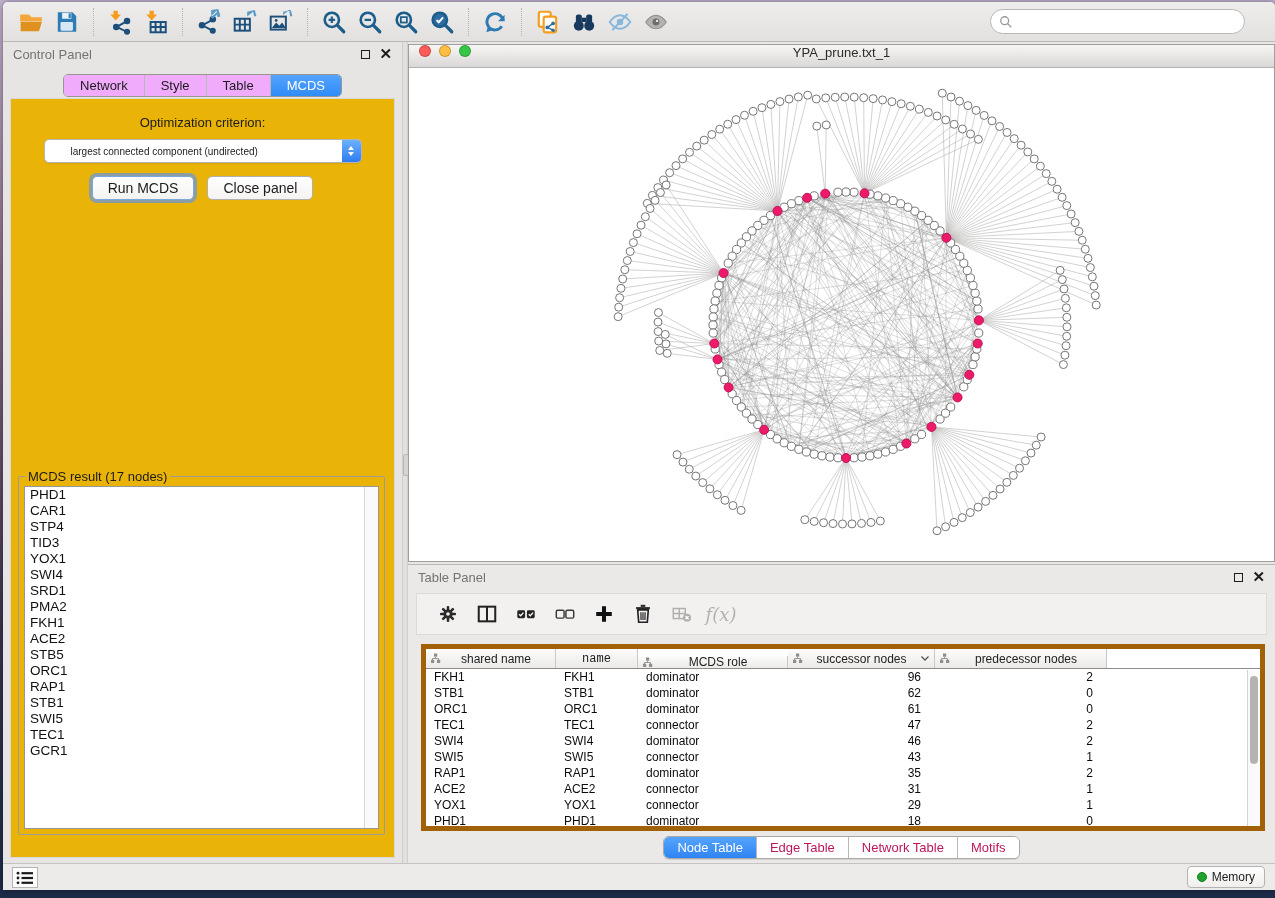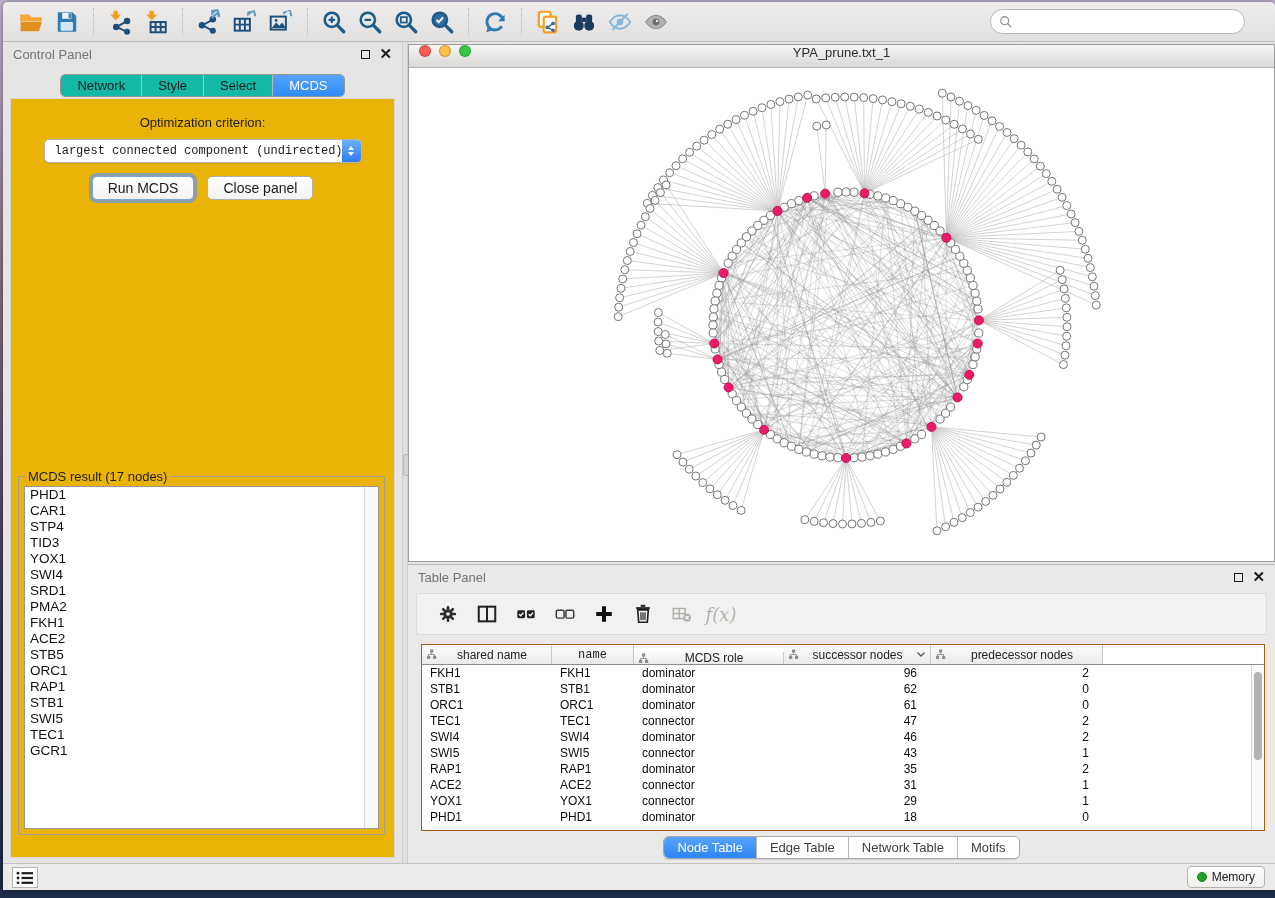--- a/index.html
+++ b/index.html
@@ -21,27 +21,27 @@
 
   
   .cpanel { position:absolute; left:0; top:0; width:399px; height:822px; background:#e6e5e3; }
   .panel-head { height:24px; display:flex; align-items:center; padding:0 10px; }
   .panel-title { font-size:13px; color:#737373; }
   .win-btns { margin-left:auto; display:flex; align-items:center; gap:9px; }
   .float-btn { width:9px; height:9px; border:1.4px solid #1c1c1c; display:inline-block; }
   .close-btn { font-size:15px; font-weight:bold; color:#1c1c1c; line-height:10px; }
   .cptabs { display:flex; justify-content:center; margin-top:8px; }
   .cptabs-inner { display:flex; border:1px solid #97968f; border-radius:5px; overflow:hidden; background:#fff; }
-  .cptab { font-size:13px; color:#1c1c1c; padding:3px 16px; background:#14b8a6; border-right:1px solid #b9b8b2; cursor:default; }
+  .cptab { font-size:13px; color:#1c1c1c; padding:3px 16px; background:#f0abfc; border-right:1px solid #b9b8b2; cursor:default; }
   .cptab:last-child { border-right:none; }
   .cptab.on { background:linear-gradient(#55a4fd,#2f8bf7); color:#fff; }
   .cpinner { position:absolute; left:7px; right:7px; top:56px; bottom:6px; background:#eab308; border:1px solid #d9d8d6; }
   .optlabel { text-align:center; font-size:13px; color:#1c1c1c; margin-top:16px; }
   .dropdown { margin:9px auto 0; width:318px; height:24px; background:#fff; border:1px solid #b6b5b3; border-radius:5px; display:flex; align-items:center; position:relative; box-shadow:0 1px 1px rgba(0,0,0,.08); }
-  .dropdown .val { flex:1; font-size:12px; color:#1c1c1c; padding-left:10px; white-space:nowrap; overflow:hidden;font-family:Liberation Mono, monospace; }
+  .dropdown .val { flex:1; font-size:10px; color:#1c1c1c; padding-left:26px; white-space:nowrap; overflow:hidden; }
   .dd-stepper { width:19px; height:22px; margin:0; border-radius:0 4px 4px 0; background:linear-gradient(#6cb0fb,#2f7cf0); display:flex; flex-direction:column; align-items:center; justify-content:center; gap:2px; }
   .dd-stepper i { display:block; width:0; height:0; border-left:3.5px solid transparent; border-right:3.5px solid transparent; }
   .dd-up { border-bottom:4.5px solid #fff; }
   .dd-down { border-top:4.5px solid #fff; }
   .btnrow { display:flex; justify-content:center; gap:13px; margin-top:13px; }
   .mbtn { font-size:14px; color:#1c1c1c; background:linear-gradient(#ffffff,#f4f3f1); border:1px solid #b1b0ae; border-radius:5px; padding:3px 15px; height:24px; cursor:default; font-family:"Liberation Sans",sans-serif; }
   .mbtn.focused { box-shadow:0 0 0 3px rgba(86,148,251,.65); border-color:#7ba7e0; }
   fieldset.mcds { position:absolute; left:7px; right:9px; top:370px; bottom:22px; border:1px solid #9d9c9a; border-radius:2px; padding:0; }
   fieldset.mcds legend { font-size:13px; color:#1c1c1c; margin-left:6px; padding:0 3px; }
   .mcds-list { position:absolute; left:5px; right:5px; top:2px; bottom:5px; background:#fff; border:1px solid #989795; overflow:hidden; }
@@ -61,33 +61,33 @@
   .net-name { position:absolute; left:0; right:0; text-align:center; font-size:13px; color:#2b2b2b; }
   .netcanvas { position:relative; width:865px; height:493px; background:#fff; }
   .netcanvas svg { position:absolute; left:0; top:0; }
 
   
   .tpanel { position:absolute; left:0; top:522px; width:867px; height:300px; background:#eae9e7; border-top:1px solid #b9b8b6; }
   .ttool { position:absolute; left:8px; right:8px; top:28px; height:42px; background:#f2f1ef; border:1px solid #dcdbd9; display:flex; align-items:center; padding-left:18px; }
   .ti { width:26px; height:26px; margin-right:13px; display:flex; align-items:center; justify-content:center; }
   .ti svg { width:22px; height:22px; }
   .fx { font-family:"DejaVu Serif", serif; font-style:italic; font-size:18px; color:#b3b2b0; }
-  .tbl { position:absolute; left:13px; top:79px; width:844px; height:187px; background:#fff; border:1px solid #a16207; overflow:hidden; }
+  .tbl { position:absolute; left:13px; top:79px; width:844px; height:187px; background:#fff; border:5px solid #a16207; overflow:hidden; }
   .thead { display:flex; height:20px; border-bottom:1px solid #8d8c8a; }
   .th { display:flex; align-items:center; background:linear-gradient(#fcfcfc,#ebeae8); border-right:1px solid #c9c8c6; padding:0 4px; font-size:12px; color:#222; overflow:hidden; }
   .th .th-label { flex:1; text-align:center; white-space:nowrap; }
   .th.filler { background:#fff; border-right:none; }
   .trow { display:flex; height:16px; }
   .td { font-size:12px; color:#0c0c0c; padding:0 8px; line-height:16px; white-space:nowrap; overflow:hidden; }
   .td.num { text-align:right; padding-right:14px; }
   .tbl-scroll { position:absolute; right:0; top:21px; bottom:0; width:13px; background:#fafafa; border-left:1px solid #d4d3d1; }
   .tbl-thumb { position:absolute; left:2px; right:2px; top:6px; height:88px; background:#b4b3b1; border-radius:5px; }
   .ttabs { position:absolute; left:0; right:0; top:271px; display:flex; justify-content:center; }
   .ttabs-inner { display:flex; border:1px solid #a9a8a6; border-radius:6px; overflow:hidden; background:#fff; box-shadow:0 1px 1px rgba(0,0,0,.1); }
-  .seg { font-size:13px; padding:3px 13px; color:#404040; background:#fff; border-right:1px solid #b9b8b6; cursor:default; }
+  .seg { font-size:13px; padding:3px 13px; color:#be185d; background:#fff; border-right:1px solid #b9b8b6; cursor:default; }
   .seg:last-child { border-right:none; }
   .seg.on { background:linear-gradient(#55a4fd,#2e84f2); color:#fff; }
 
   
   .statusbar { position:absolute; left:0; right:0; bottom:0; height:27px; background:#ecebe9; border-top:1px solid #c4c3c1; }
   .taskbtn { position:absolute; left:9px; top:3px; width:26px; height:21px; background:#fdfdfd; border:1px solid #b5b4b2; display:flex; align-items:center; justify-content:center; }
   .membtn { position:absolute; right:10px; top:2px; height:22px; background:linear-gradient(#fdfdfd,#f0efed); border:1px solid #b5b4b2; border-radius:4px; display:flex; align-items:center; padding:0 9px; gap:5px; }
   .memdot { width:10px; height:10px; border-radius:50%; background:#1fa32c; border:1px solid #157d20; }
   .membtn span { font-size:12px; color:#1c1c1c; }
 </style>
@@ -261,21 +261,21 @@
         <span class="panel-title">Control Panel</span>
         <span class="win-btns">
           <span class="float-btn"></span>
           <span class="close-btn">✕</span>
         </span>
       </div>
       <div class="cptabs">
           <div class="cptabs-inner" id="cp-tabs">
             <div class="cptab">Network</div>
             <div class="cptab">Style</div>
-            <div class="cptab">Select</div>
+            <div class="cptab">Table</div>
             <div class="cptab on">MCDS</div>
           </div>
         </div>
       <div class="cpinner">
         <div class="optlabel">Optimization criterion:</div>
         <div class="dropdown">
           <span class="val">largest connected component (undirected)</span>
           <span class="dd-stepper">
               <i class="dd-up"></i>
               <i class="dd-down"></i>

